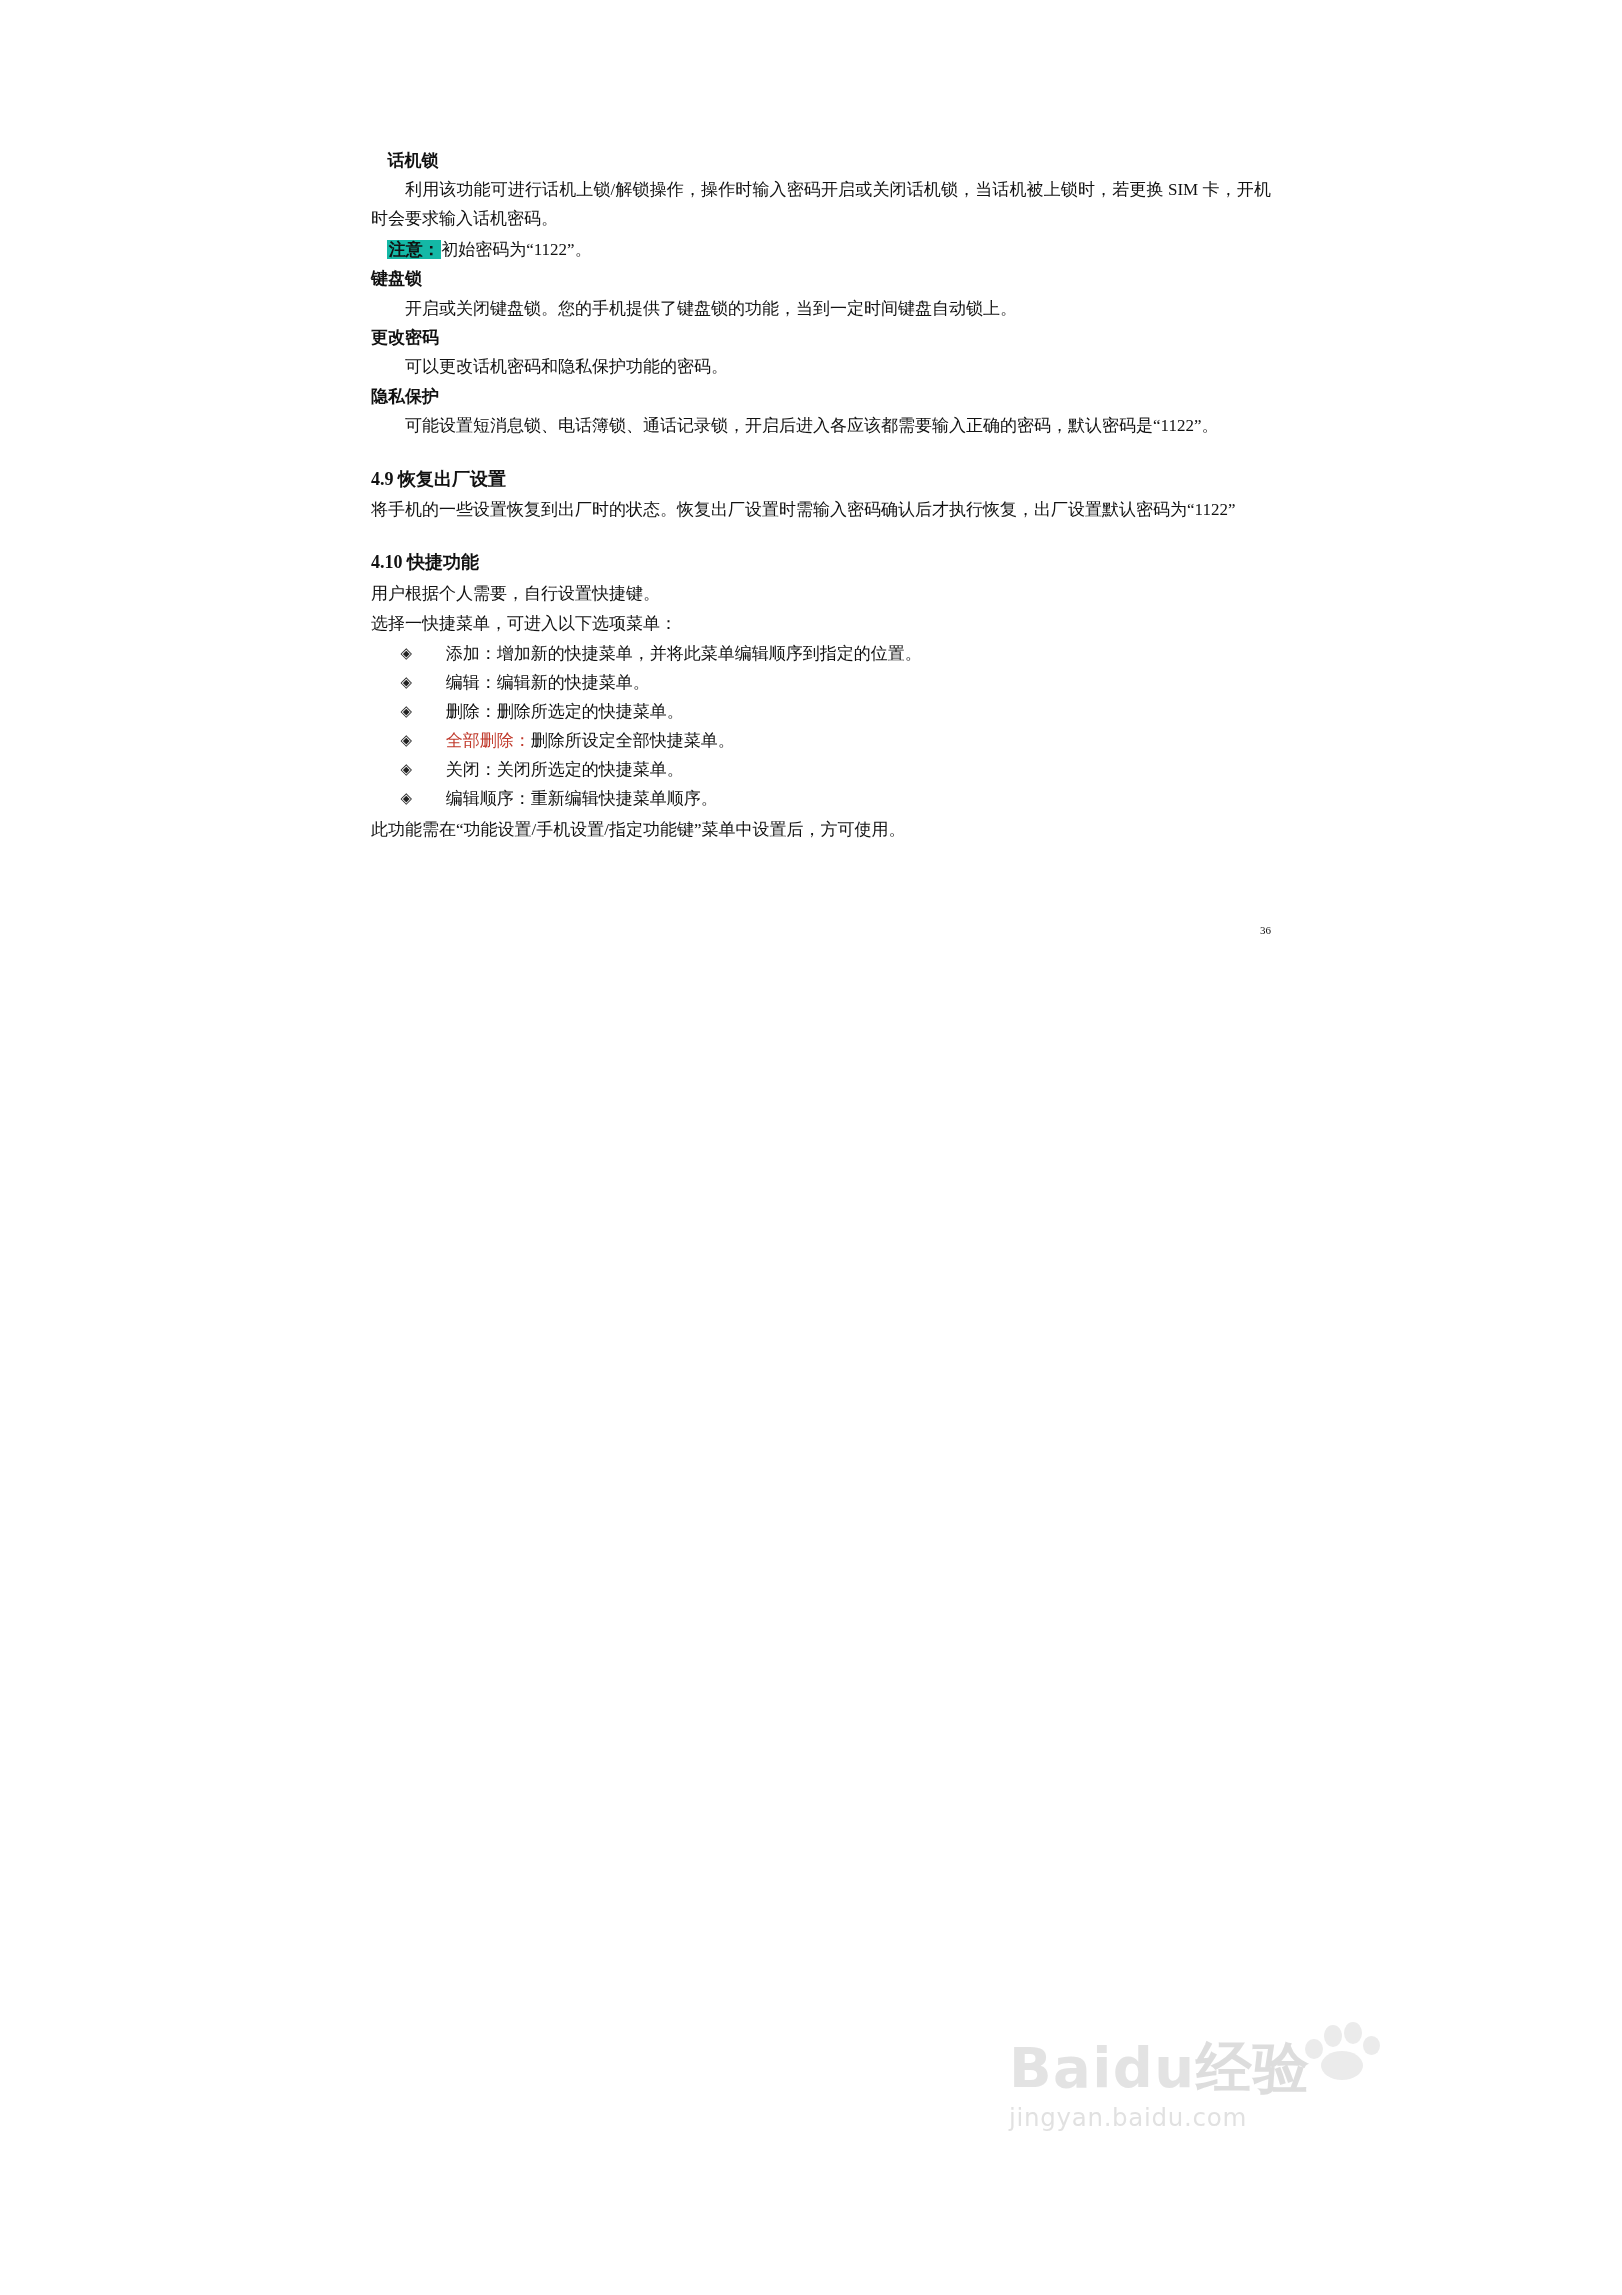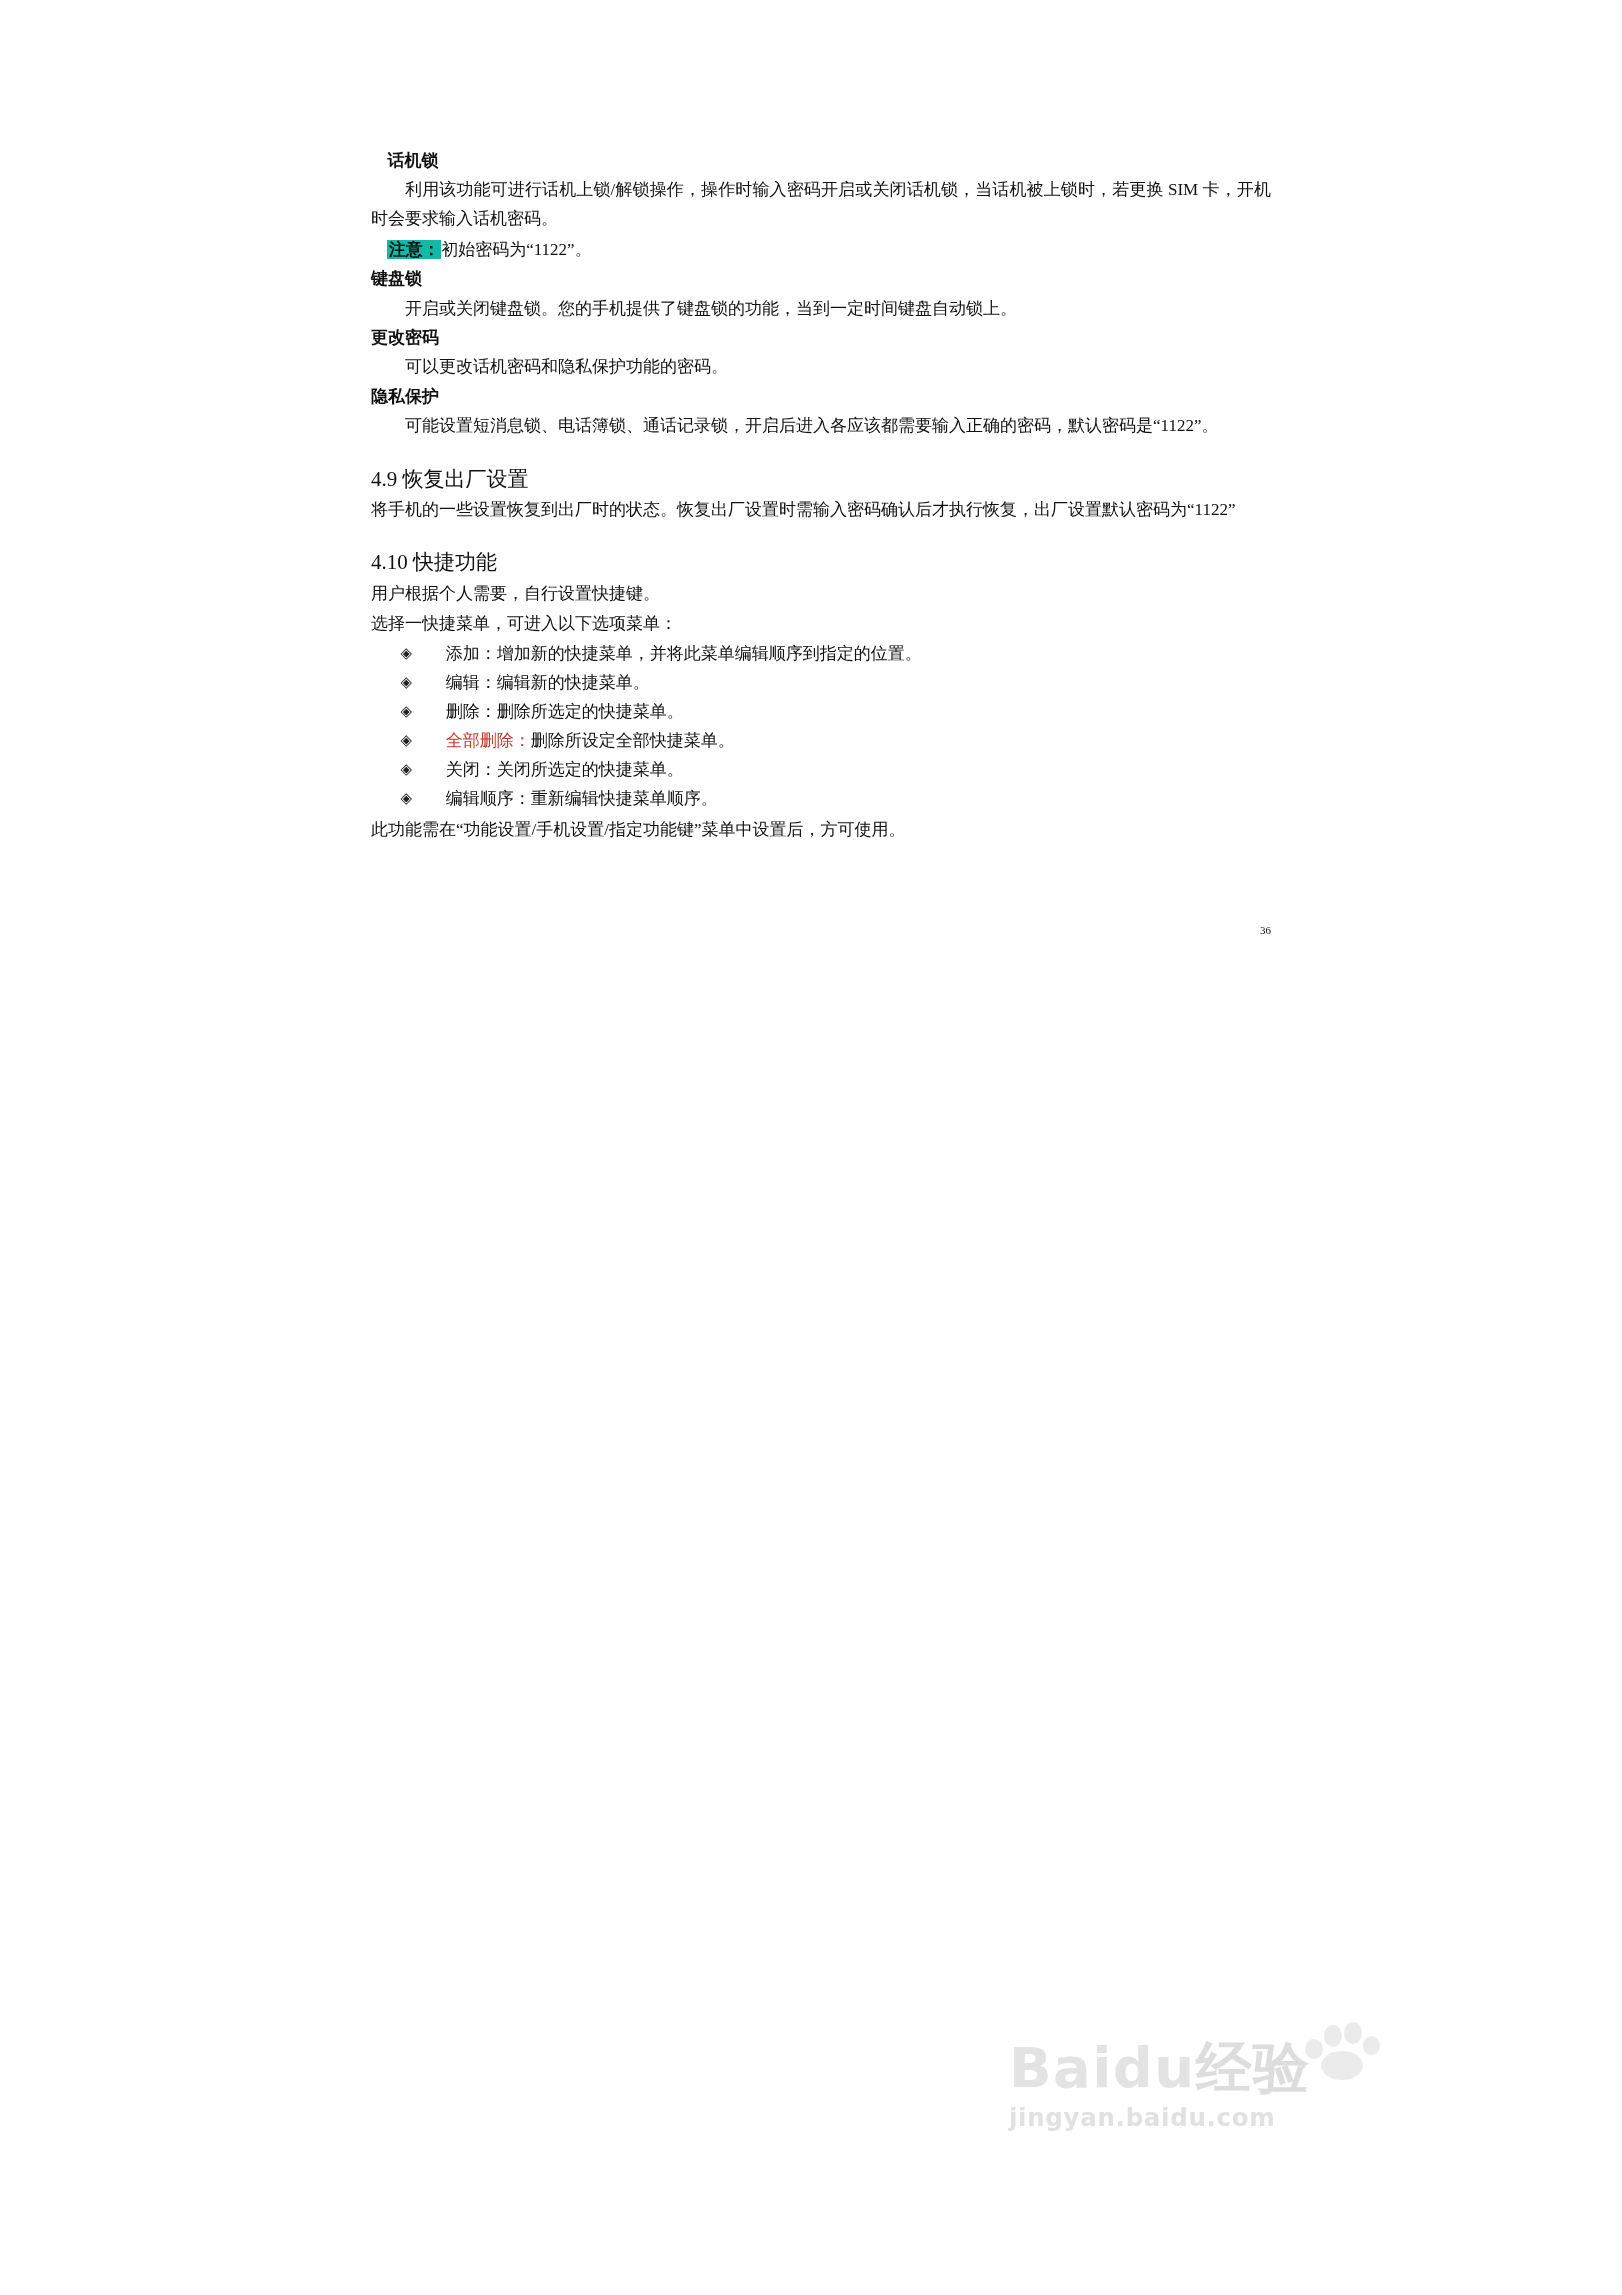--- a/index.html
+++ b/index.html
@@ -53,22 +53,22 @@
   }
   .note-label {
     font-weight: bold;
     background: #14b8a6;
     padding: 0 1.4px;
   }
   .sec-gap {
     height: 23px;
   }
   .h-num {
-    font-weight: normal;
-    font-size: 21px;
+    font-weight: bold;
+    font-size: 18px;
     line-height: 29px;
     margin: 0 0 1.4px 0;
   }
   .bullet-list {
     list-style: none;
     margin: 0;
     padding: 0;
   }
   .bullet-item {
     font-size: 17px;
@@ -130,21 +130,20 @@
     color: #bdbdbd;
     font-family: "Liberation Sans", sans-serif;
   }
   .wm-sub {
     font-family: "DejaVu Sans", sans-serif;
     font-size: 24.5px;
     color: #c4c4c4;
     letter-spacing: 0.7px;
     margin-top: 4.1px;
     white-space: nowrap;
-    font-weight: bold;
   }
   .wm-paw {
     position: absolute;
     right: 6.8px;
     top: -17.7px;
     width: 82px;
     height: 61px;
   }
   .wm-paw span {
     position: absolute;

